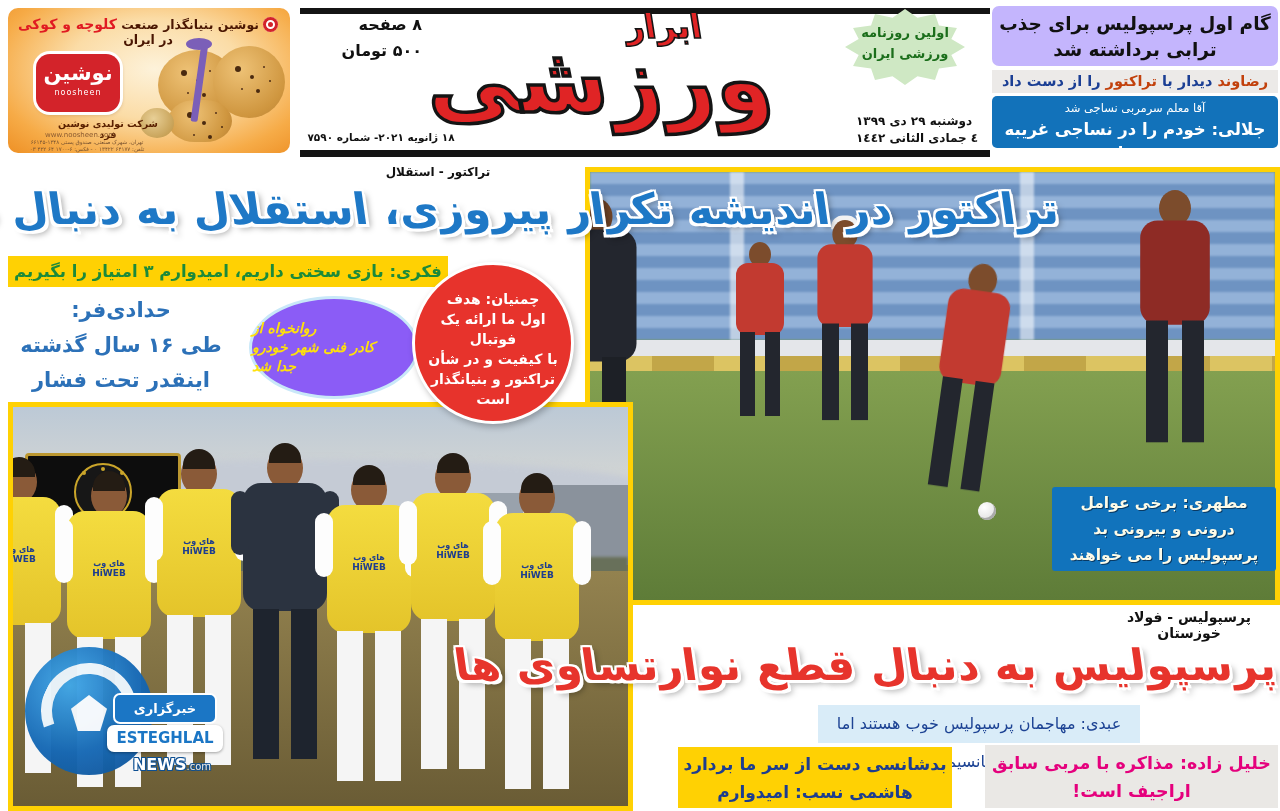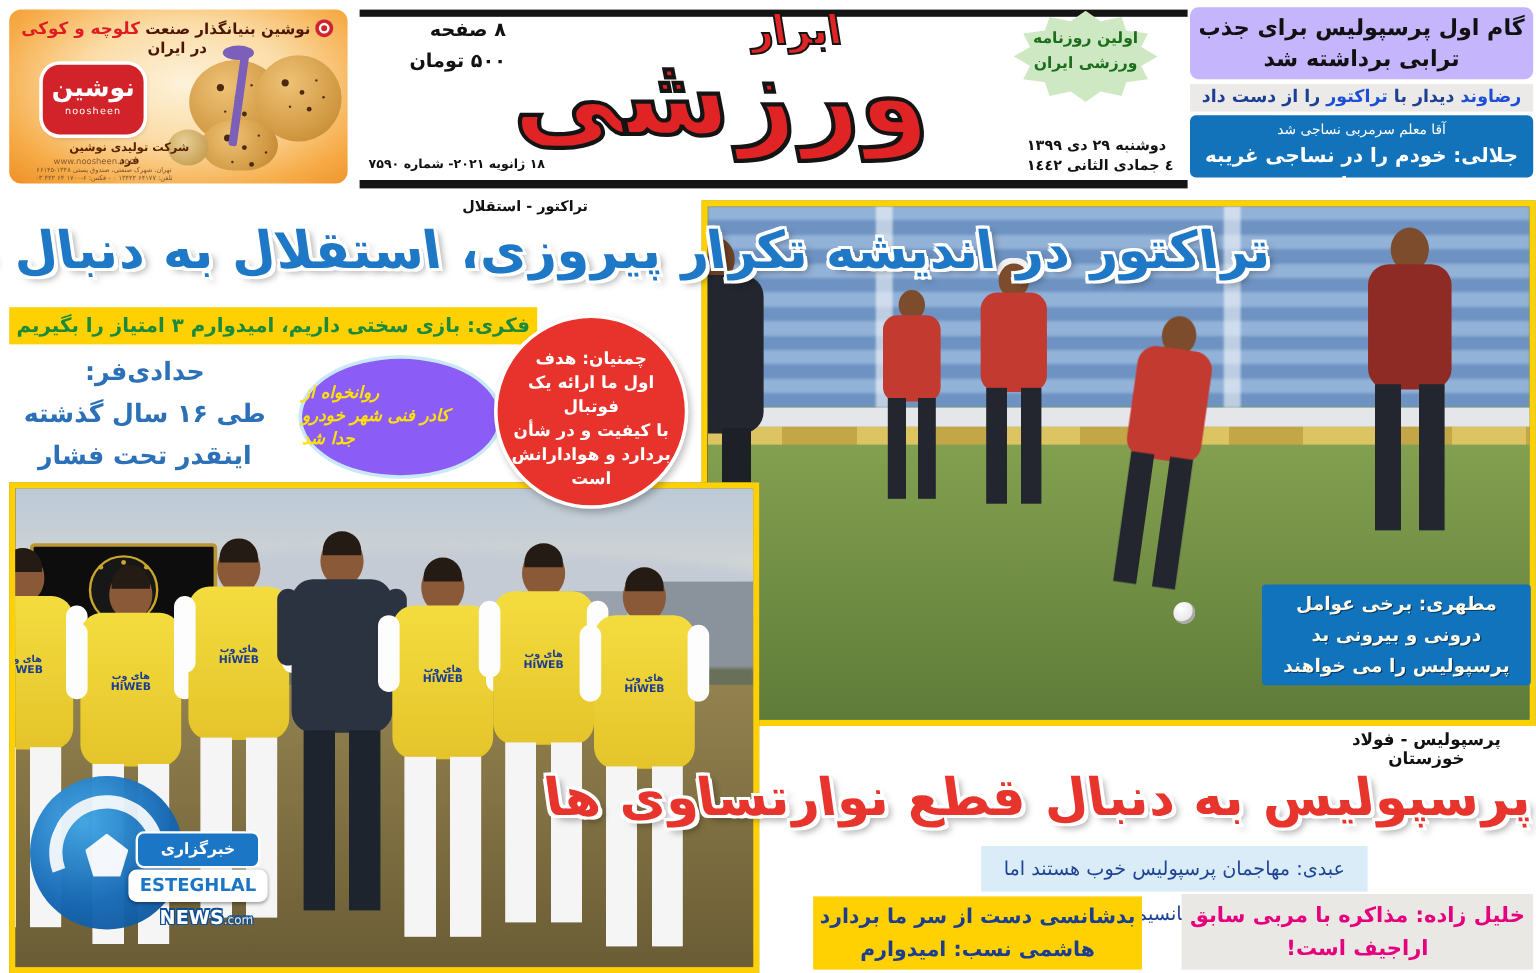--- a/index.html
+++ b/index.html
@@ -41,21 +41,21 @@
          clip-path:polygon(100% 50%,88.6% 60.4%,93.3% 75%,78.3% 78.3%,75% 93.3%,60.4% 88.6%,50% 100%,39.6% 88.6%,25% 93.3%,21.7% 78.3%,6.7% 75%,11.4% 60.4%,0% 50%,11.4% 39.6%,6.7% 25%,21.7% 21.7%,25% 6.7%,39.6% 11.4%,50% 0%,60.4% 11.4%,75% 6.7%,78.3% 21.7%,93.3% 25%,88.6% 39.6%);}
   .burst-txt{left:845px;top:22px;width:120px;text-align:center;font-size:13px;font-weight:bold;color:#1b6e1b;line-height:21px;}
   .mh-dates{left:856px;top:113px;width:130px;text-align:left;font-size:12px;font-weight:bold;color:#111;line-height:17px;direction:rtl;}
   .mh-dates div{text-align:left;}
 
   
   .box-y{left:992px;top:6px;width:286px;height:60px;background:#c4b5fd;border-radius:7px;
          text-align:center;font-size:18.5px;font-weight:bold;color:#111;line-height:26px;padding-top:5px;box-sizing:border-box;}
   .strip-g{left:992px;top:70px;width:286px;height:23px;background:#eceae8;text-align:center;
            font-size:14.5px;font-weight:bold;line-height:23px;}
-  .mag{color:#1d4ed8;} .nvy{color:#1b3f94;}
+  .mag{color:#c2410c;} .nvy{color:#1b3f94;}
   .box-b{left:992px;top:96px;width:286px;height:52px;background:#1272ba;border-radius:5px;text-align:center;color:#fff;}
   .box-b .k{font-size:11.5px;line-height:20px;padding-top:2px;}
   .box-b .m{font-size:16.5px;font-weight:bold;line-height:24px;}
 
   
   .outl{white-space:nowrap;text-align:center;font-weight:bold;transform:skewX(8deg);
         text-shadow:2px 0 0 #fff,-2px 0 0 #fff,0 2px 0 #fff,0 -2px 0 #fff,2px 2px 0 #fff,-2px -2px 0 #fff,
         2px -2px 0 #fff,-2px 2px 0 #fff,3px 3px 0 #fff,-3px 3px 0 #fff,4px 4px 6px rgba(0,0,0,.35);}
   .hl-blue{left:38px;top:184px;width:1020px;font-size:43px;color:#1e78c6;z-index:8;}
   .hl-red{left:545px;top:640px;width:730px;font-size:43px;color:#e7342c;z-index:8;}
@@ -240,21 +240,21 @@
   </div>
   <div class="abs ellipse">
     <div>روانخواه از</div>
     <div>کادر فنی شهر خودرو</div>
     <div>جدا شد</div>
   </div>
   <div class="abs circle">
     <div>چمنیان: هدف</div>
     <div>اول ما ارائه یک فوتبال</div>
     <div>با کیفیت و در شأن</div>
-    <div>بردارد و هوادارانش</div>
+    <div>تراکتور و بنیانگذار</div>
     <div>است</div>
   </div>
 
   <div class="abs photo photo-l">
     <div class="abs ph-sky"></div>
     <div class="abs ph-mnt"></div>
     <div class="abs bld" style="left:420px;top:86px;width:90px;height:70px;"></div>
     <div class="abs bld" style="left:520px;top:78px;width:95px;height:80px;background:#8a929c;"></div>
     <div class="abs bld" style="left:330px;top:104px;width:80px;height:52px;background:#a6aeb8;"></div>
     <div class="abs ph-trees"></div>

